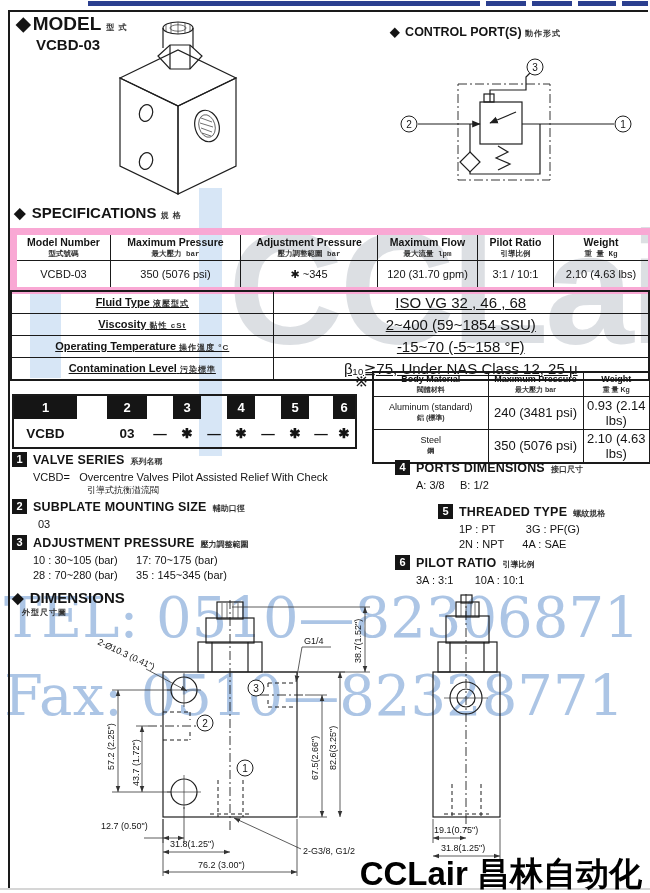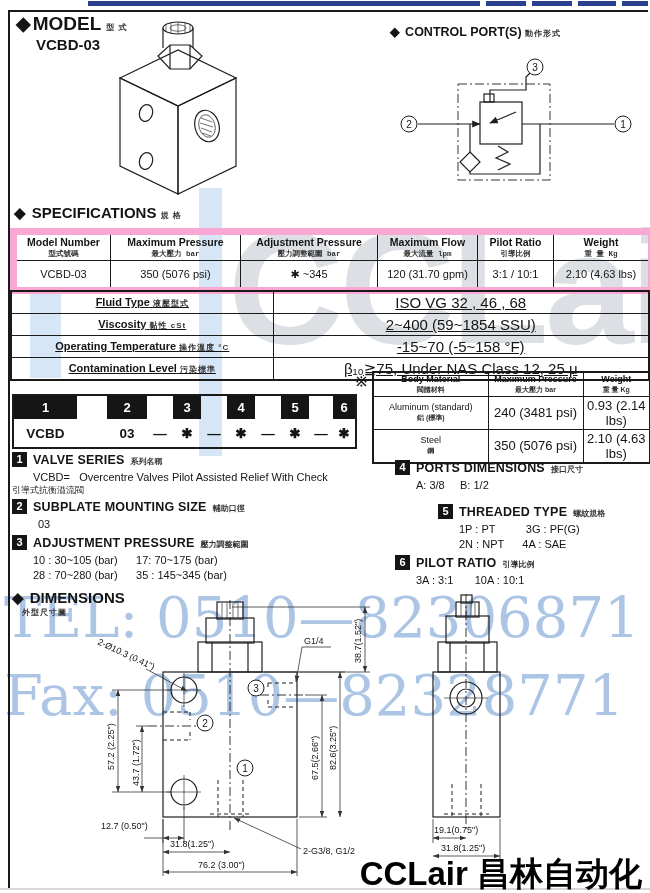--- a/index.html
+++ b/index.html
@@ -43,21 +43,21 @@
   .order-table .blk{background:#151515;color:#fff;}
   .order-table .code{height:26px;font-size:13.5px;font-weight:bold;}
   .note-mark{position:absolute;left:356px;top:372px;font-size:13px;font-weight:bold;z-index:2;}
   
   .sect{position:absolute;z-index:2;}
   .badge{display:inline-block;width:15px;height:15px;background:#151515;color:#fff;
          font-weight:bold;font-size:11px;text-align:center;line-height:15px;vertical-align:middle;}
   .sect-title{font-weight:bold;font-size:12.5px;letter-spacing:0.2px;margin-left:6px;vertical-align:middle;}
   .sect-cn{font-size:8px;font-weight:bold;color:#333;margin-left:6px;}
   .sline{font-size:11px;margin-left:21px;margin-top:3px;white-space:pre;}
-  .sline-cn{font-size:9px;margin-top:1px;color:#222;white-space:pre;}
+  .sline-cn{font-size:9px;margin-left:75px;margin-top:1px;color:#222;white-space:pre;}
   
   svg{position:absolute;z-index:2;overflow:visible;}
   .lw{stroke:#1f1f1f;stroke-width:1.2;fill:none;}
   .thin{stroke:#333;stroke-width:0.7;fill:none;}
   .dashdot{stroke:#1f1f1f;stroke-width:0.9;fill:none;stroke-dasharray:9 3 2 3;}
   .dash{stroke:#1f1f1f;stroke-width:1;fill:none;stroke-dasharray:4 3;}
   .dim{stroke:#333;stroke-width:0.8;fill:none;}
   .lbl{font-family:"Liberation Sans",sans-serif;font-size:9px;fill:#141414;}
   .callout{fill:#fff;stroke:#1f1f1f;stroke-width:1;}
   .callout-t{font-family:"Liberation Sans",sans-serif;font-size:10px;fill:#141414;text-anchor:middle;}

